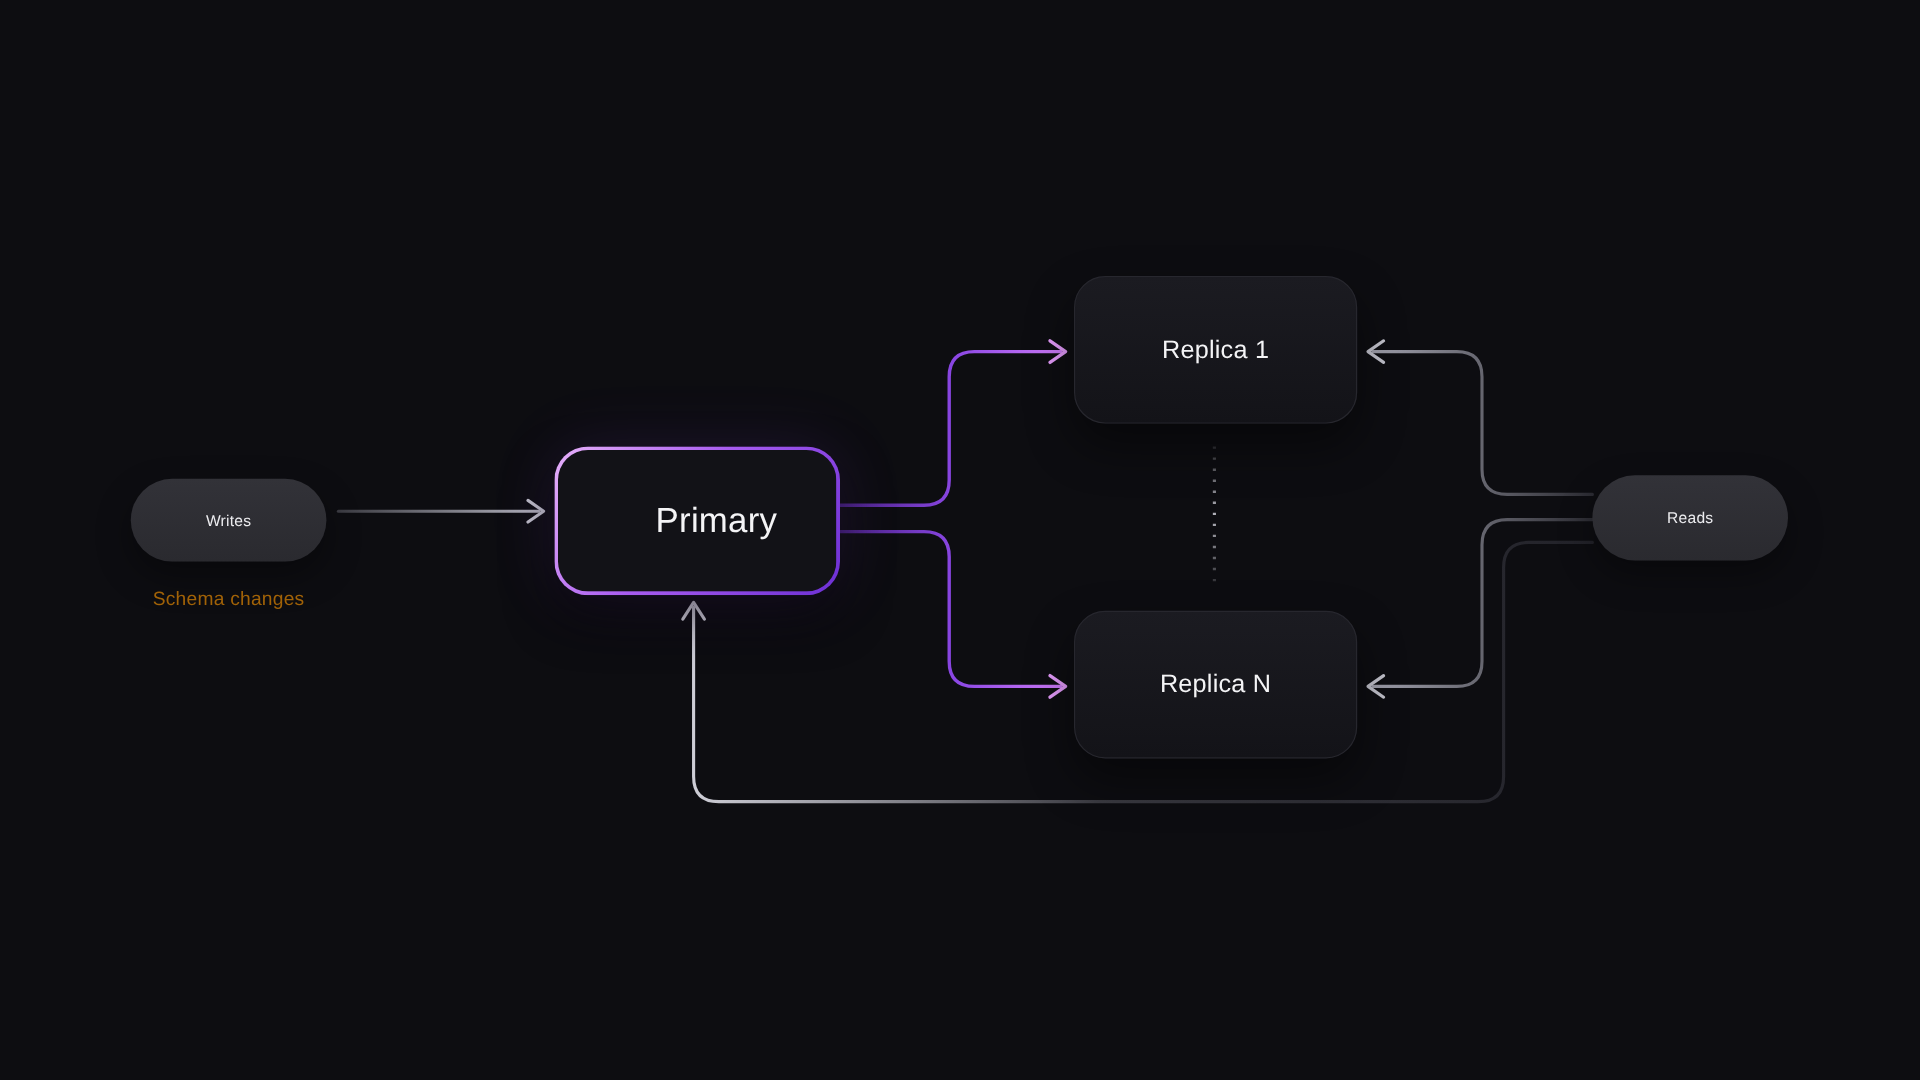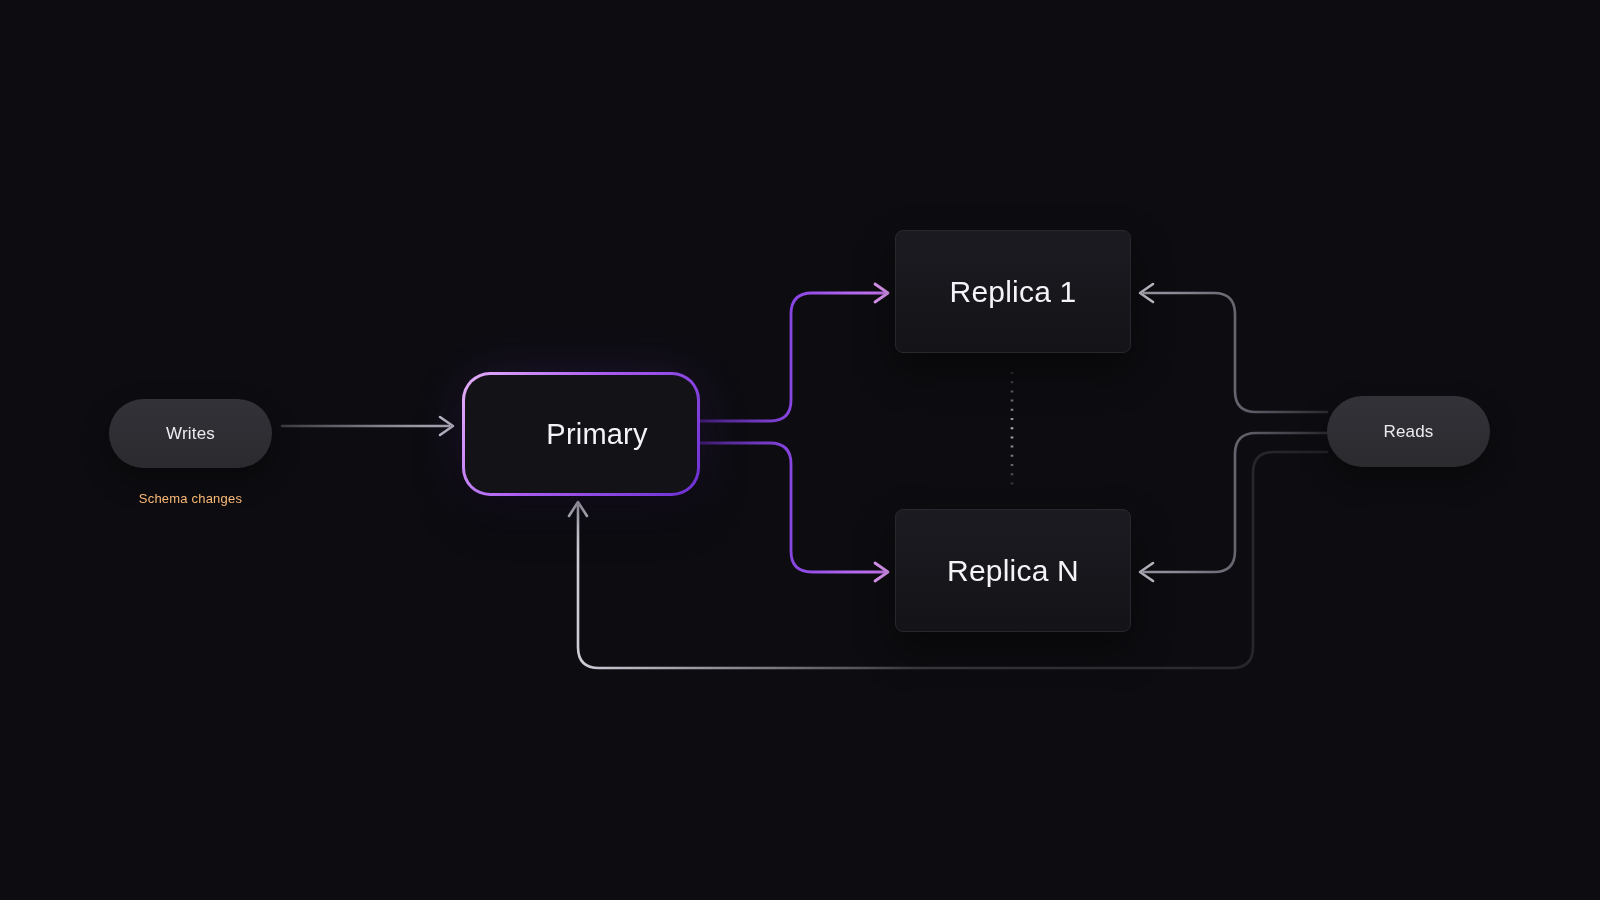--- a/index.html
+++ b/index.html
@@ -21,32 +21,32 @@
     display: flex;
     align-items: center;
     justify-content: center;
     box-sizing: border-box;
     color: var(--node-text, #f4f4f6);
   }
   .pill {
     border-radius: 36px;
     background: linear-gradient(180deg, var(--pill-fill-top, #323238), var(--pill-fill-bottom, #2a2a2f));
     box-shadow: 0 12px 28px rgba(0,0,0,0.35);
-    font-size: 17px;
+    font-size: 13px;
     letter-spacing: 0.2px;
     color: var(--pill-text, #ececef);
   }
   .pill-writes { left: 109px; top: 399px; width: 163px; height: 69px; }
   .pill-reads  { left: 1327px; top: 396px; width: 163px; height: 71px; }
   .box {
-    border-radius: 8px;
+    border-radius: 26px;
     background: linear-gradient(180deg, var(--replica-fill-top, #1b1b21), var(--replica-fill-bottom, #131318));
     border: 1px solid var(--replica-border, #27272e);
     box-shadow: 0 18px 40px rgba(0,0,0,0.45);
-    font-size: 30px;
+    font-size: 21px;
     font-weight: 500;
     letter-spacing: 0.2px;
   }
   .box-replica-1 { left: 895px; top: 230px; width: 236px; height: 123px; }
   .box-replica-n { left: 895px; top: 509px; width: 236px; height: 123px; }
   .box-primary {
     left: 462px; top: 372px; width: 238px; height: 124px;
     border-radius: 28px;
     border: 3px solid transparent;
     background:
@@ -57,22 +57,22 @@
         var(--primary-border-deep, #6c2fd4) 100%) border-box;
     box-shadow: 0 0 55px rgba(140, 70, 230, 0.14), 0 18px 40px rgba(0,0,0,0.5);
     font-size: 29px;
     font-weight: 500;
     padding-left: 32px;
   }
   .annotation {
     position: absolute;
     left: 108px; top: 491px; width: 165px;
     text-align: center;
-    font-size: 13px;
-    color: #fdba74;
+    font-size: 16px;
+    color: #a16207;
     letter-spacing: 0.2px;
   }
 </style>
 </head>
 <body>
 
 <div class="stage">
 
   <svg class="connector-layer" width="1600" height="900" viewBox="0 0 1600 900" fill="none" xmlns="http://www.w3.org/2000/svg">
     <defs>

